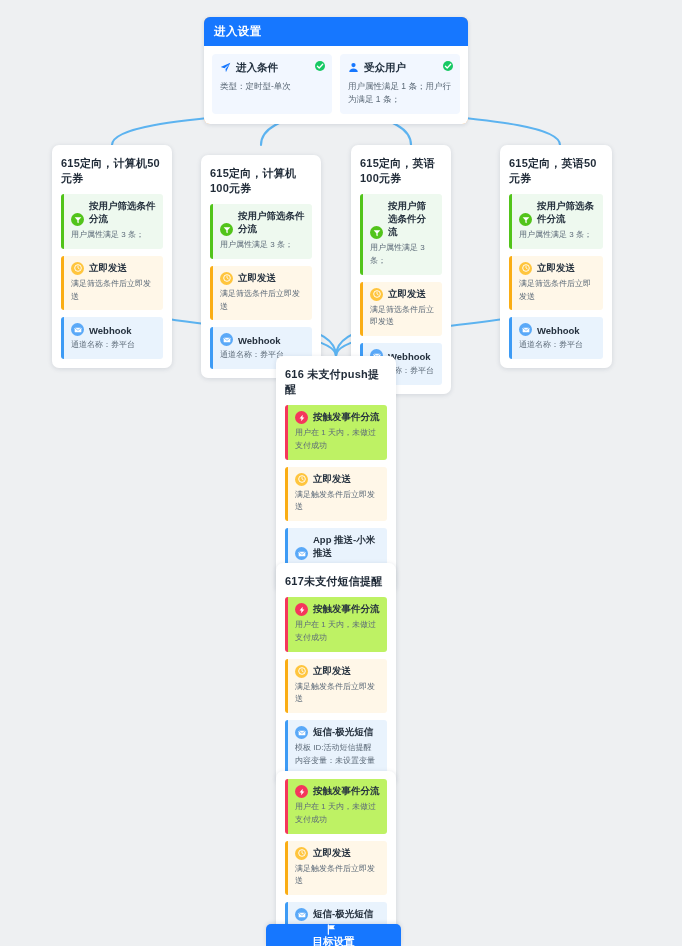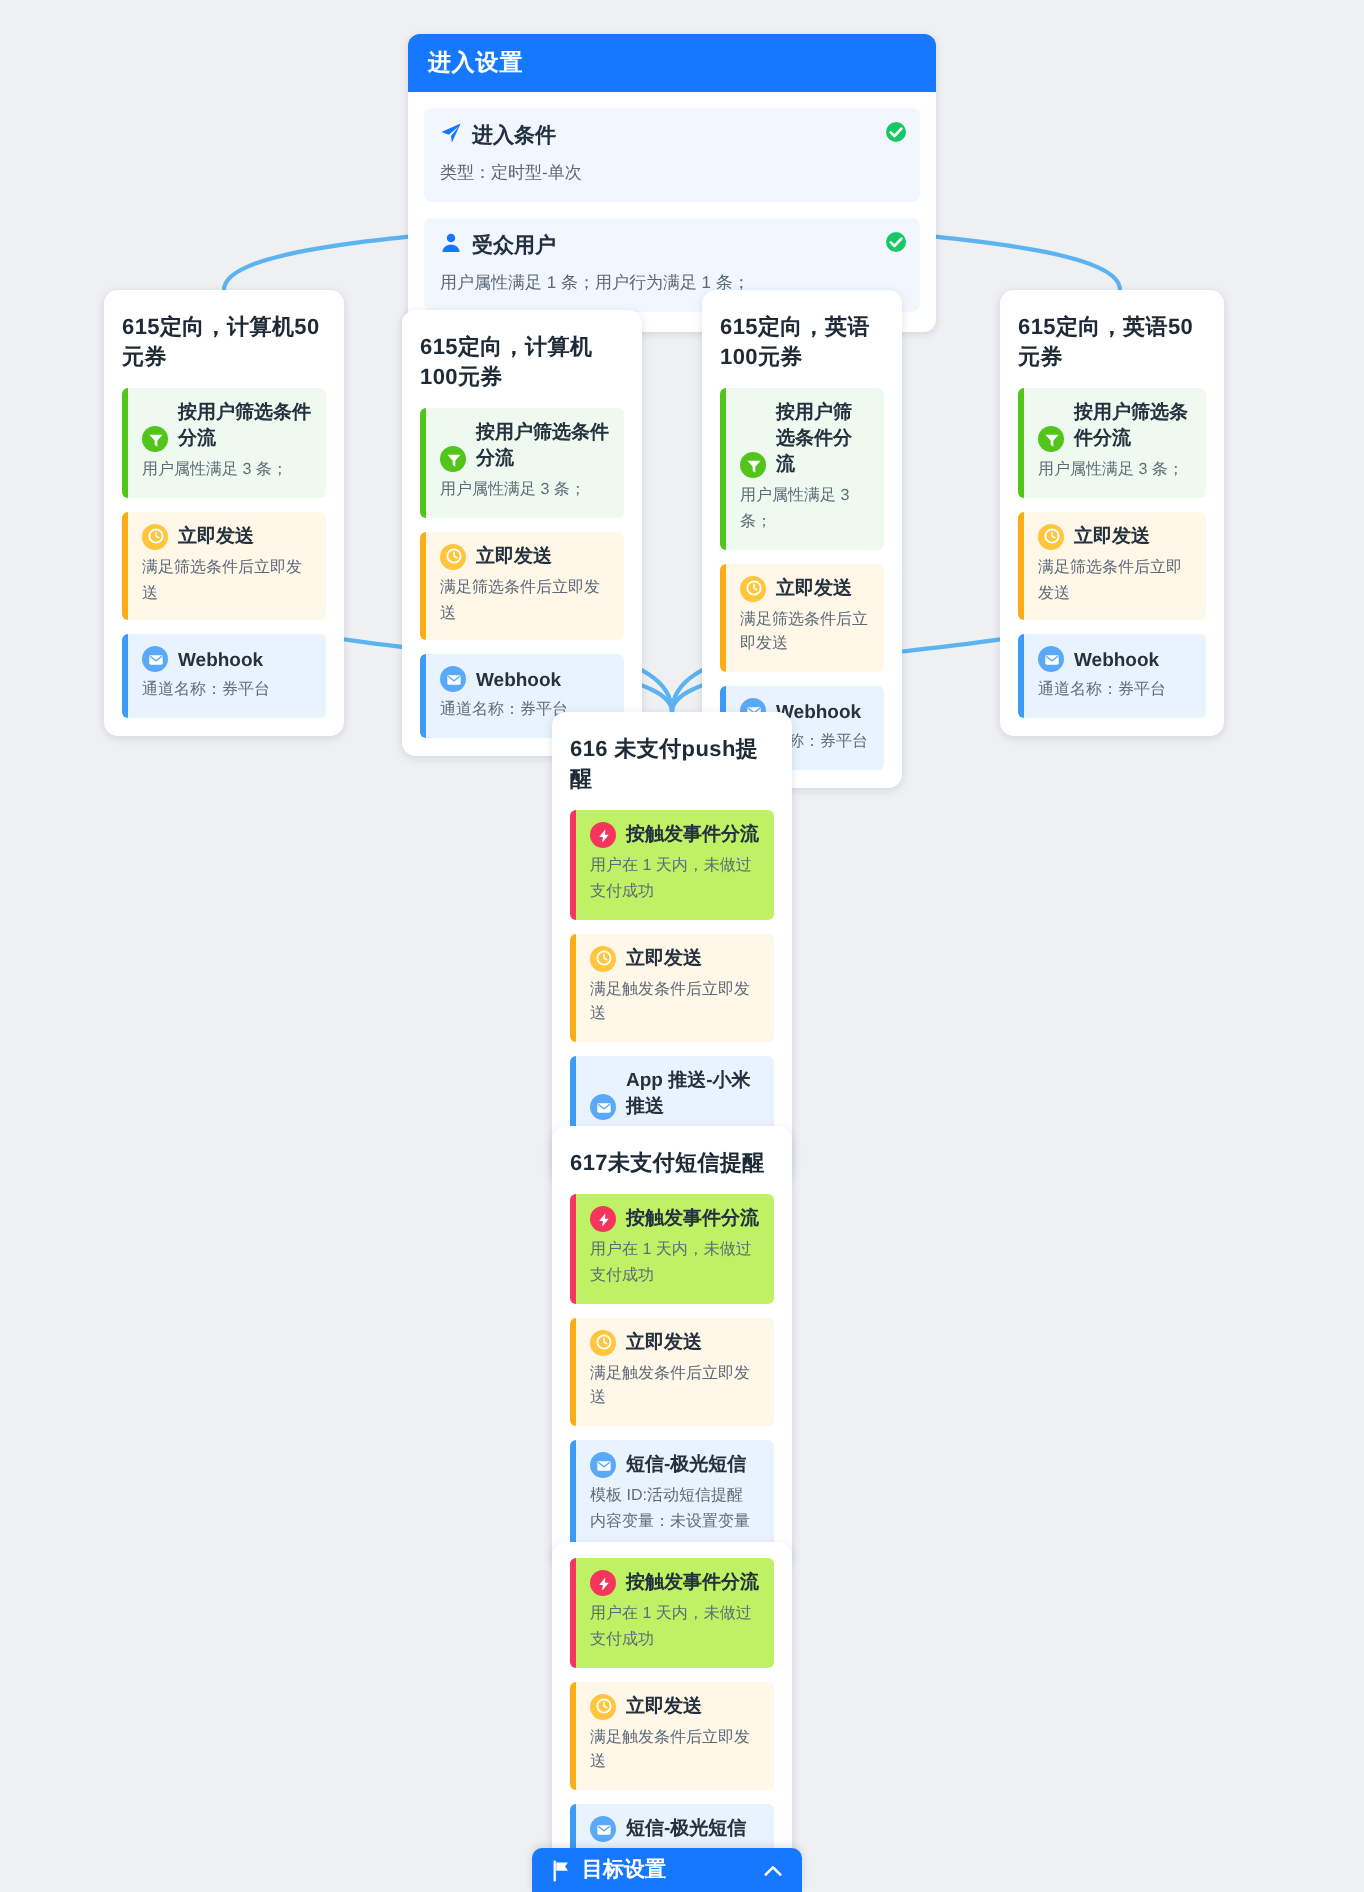--- a/index.html
+++ b/index.html
@@ -18,21 +18,21 @@
     position:absolute;left:204px;top:17px;width:264px;
     background:#fdba74;border-radius:6px;
     box-shadow:0 1px 4px rgba(20,40,70,.13);
     overflow:hidden;
   }
   .entry-head{
     background:#1677ff;color:#fff;
     font-size:11.5px;font-weight:bold;
     padding:7px 10px;letter-spacing:.4px;
   }
-  .entry-body{display:flex;gap:8px;padding:8px 8px 10px 8px;background:#fff;flex-direction:column;}
+  .entry-body{display:flex;gap:8px;padding:8px 8px 10px 8px;background:#fff;}
   .entry-box{
     flex:1;background:#f2f7ff;border-radius:4px;
     padding:7px 8px 8px 8px;position:relative;min-width:0;
   }
   .entry-box .ttl{
     display:flex;align-items:center;gap:5px;
     font-size:10.5px;font-weight:bold;color:#22303f;
     margin-bottom:5px;
   }
   .entry-box .desc{font-size:8.5px;color:#5a6876;line-height:1.55;word-break:break-all;}
@@ -76,20 +76,21 @@
   .badge.red{background:#f5365c;}
   .badge svg{display:block;}
 
   
   .goal-bar{
     position:absolute;left:266px;top:924px;width:135px;height:22px;
     background:#1677ff;color:#fff;border-radius:5px 5px 0 0;
     display:flex;align-items:center;padding:0 9px;box-sizing:border-box;
     font-size:10.5px;font-weight:bold;
     box-shadow:0 -1px 4px rgba(20,40,70,.13);
+    flex-direction:column;
   }
   .goal-bar .g-ico{margin-right:5px;display:flex;}
   .goal-bar .g-chev{margin-left:auto;display:flex;}
   .goal-bar svg{display:block;}
 </style>
 </head>
 <body>
 
 <div class="canvas">
 

